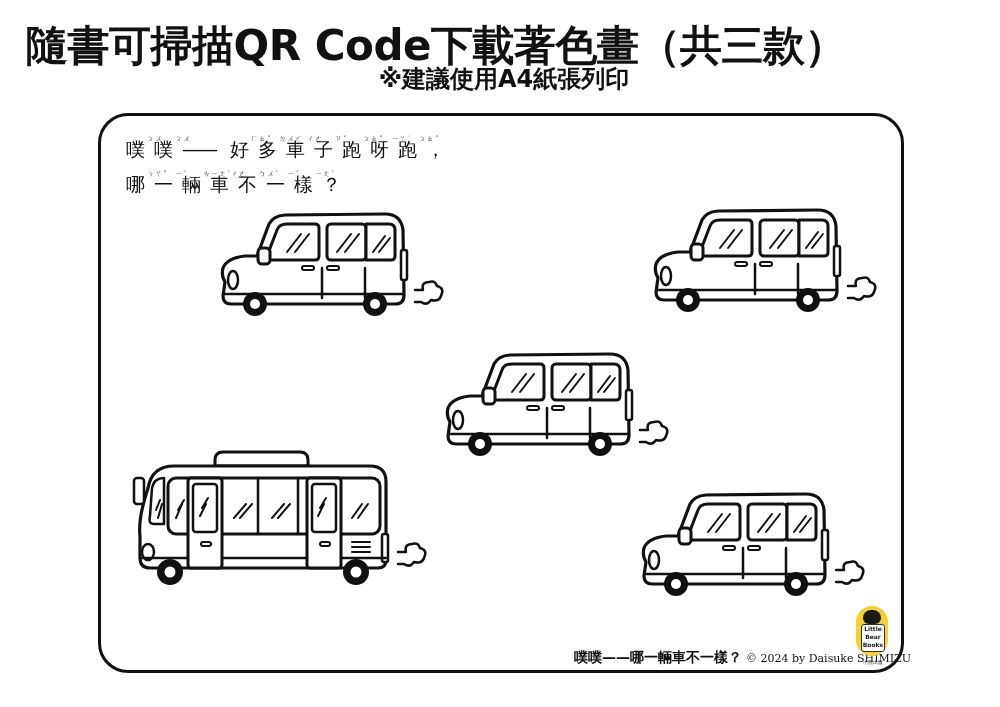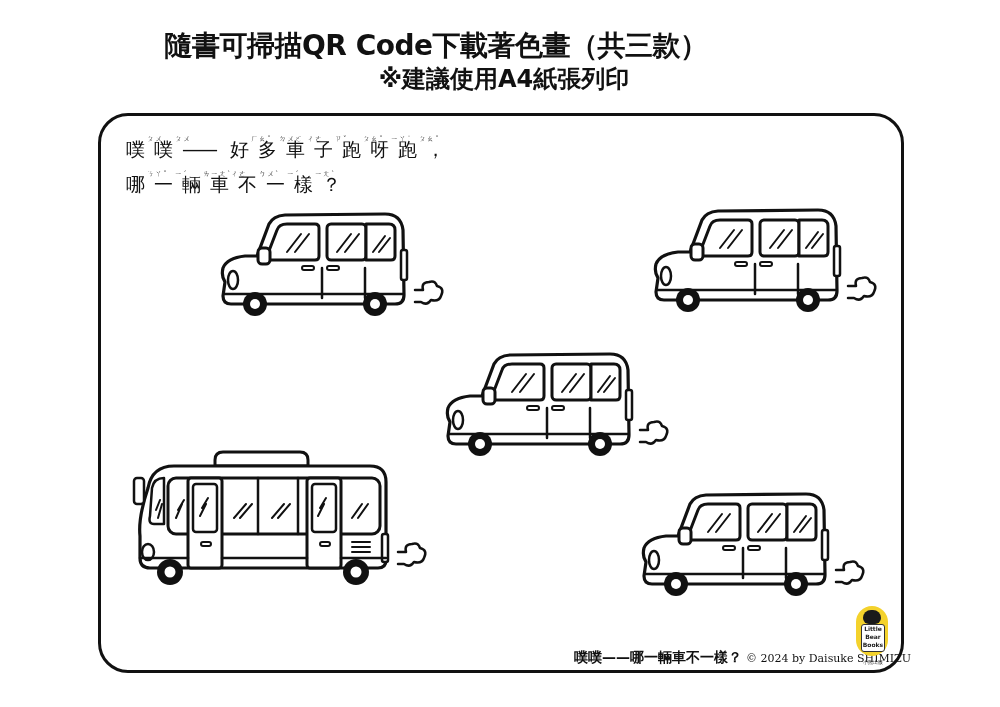--- a/index.html
+++ b/index.html
@@ -1,17 +1,17 @@
 <!DOCTYPE html>
 <html><head>
 <meta charset="utf-8">
 <style>
   html, body { margin: 0; padding: 0; background: #ffffff; }
   body { width: 1000px; height: 707px; position: relative; overflow: hidden; font-family: "DejaVu Sans", "Liberation Sans", sans-serif; color: #111; }
-  .title { position: absolute; left: 0; top: 26px; width: 872px; text-align: center; font-size: 28px; font-weight: bold; letter-spacing: -0.5px; line-height: 40px; }
+  .title { position: absolute; left: 0; top: 26px; width: 872px; text-align: center; font-size: 42px; font-weight: bold; letter-spacing: -0.5px; line-height: 40px; }
   .subtitle { position: absolute; left: 0; top: 64px; width: 1000px; text-align: center; font-size: 24px; font-weight: bold; line-height: 30px; padding-left: 4px; }
   .frame { position: absolute; left: 98px; top: 113px; width: 800px; height: 554px; border: 3px solid #111; border-radius: 30px; box-sizing: content-box; }
   .intro { position: absolute; left: 126px; top: 132px; font-size: 19px; line-height: 35px; letter-spacing: 1px; }
   .intro .line { white-space: nowrap; }
   .zh { display: inline-block; position: relative; margin-right: 8px; }
   .zh .bpmf { position: absolute; right: -9px; top: 4px; font-size: 7px; line-height: 7px; width: 8px; text-align: center; word-break: break-all; }
   .vehicle { position: absolute; }
   .footer { position: absolute; left: 574px; top: 649px; font-size: 14px; font-weight: bold; white-space: nowrap; }
   .footer .copy { font-family: "DejaVu Serif", "Liberation Serif", serif; font-weight: normal; font-size: 11px; margin-left: 4px; }
   .logo { position: absolute; left: 856px; top: 606px; width: 32px; height: 50px; background: #f4d22c; border-radius: 16px 16px 16px 16px; }

